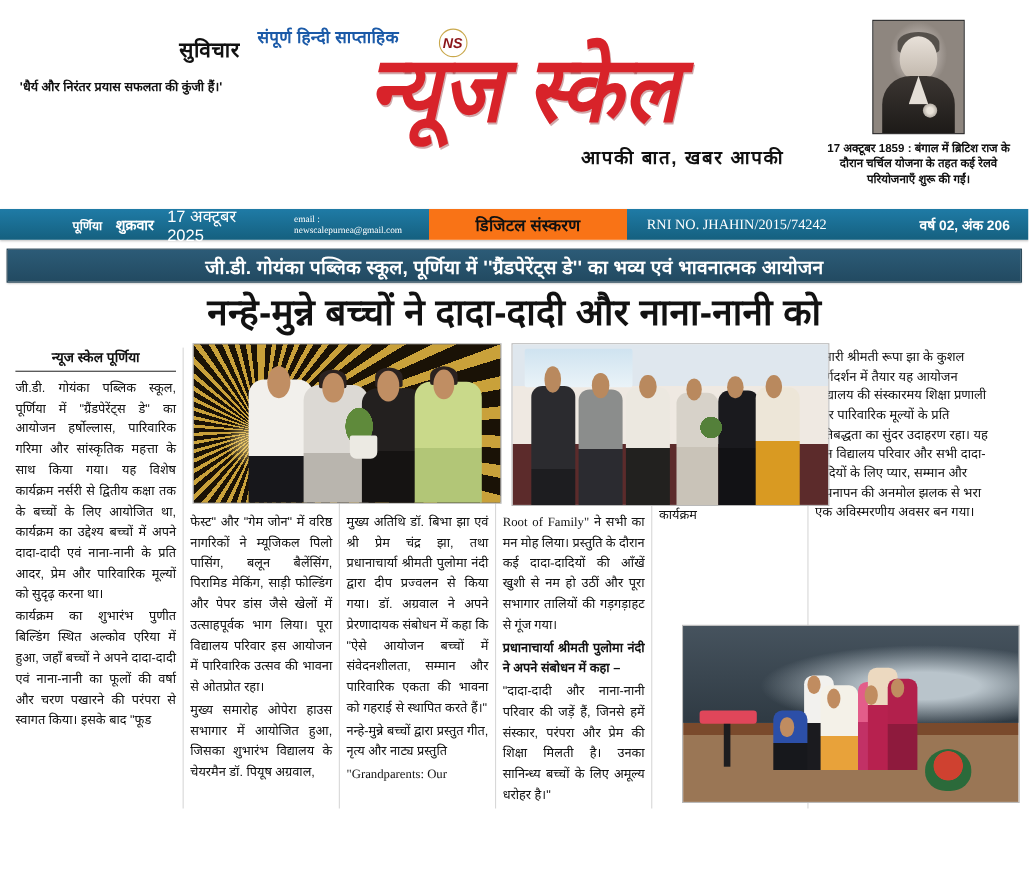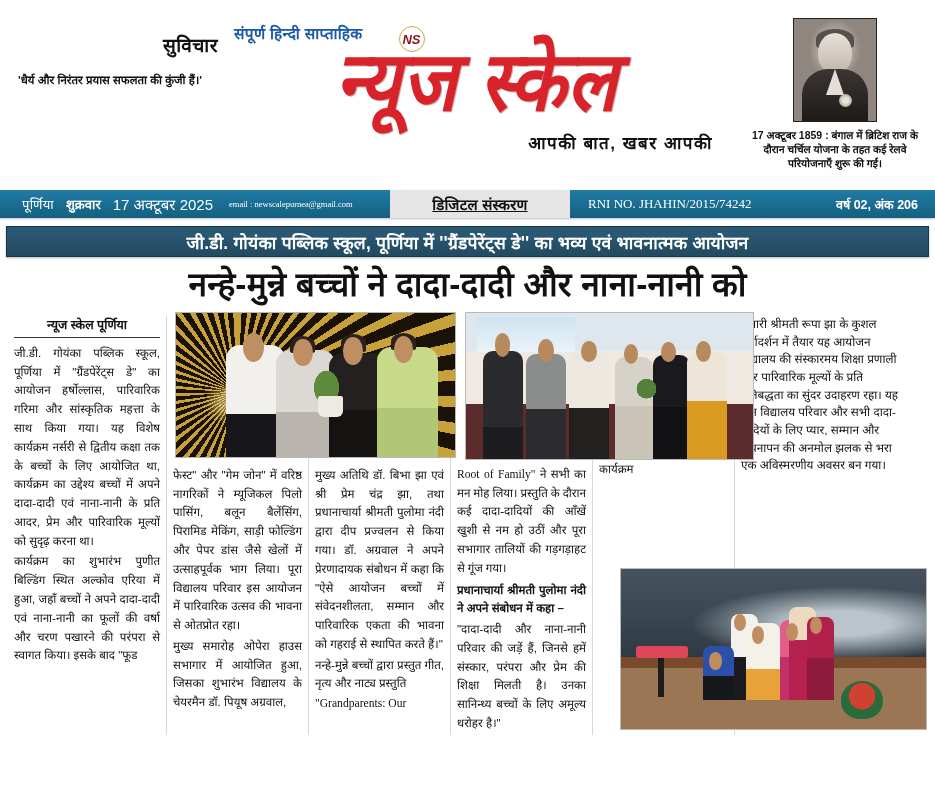--- a/index.html
+++ b/index.html
@@ -129,30 +129,30 @@
     box-shadow: 0 1px 2px rgba(0,0,0,.25);
   }
   .ib-left {
     flex: 0 0 390px;
     background: linear-gradient(180deg,#1f7ba6,#15607f);
     color: #fff;
     display: flex; align-items: center; gap: 12px;
     padding-left: 22px;
     font-size: 12px;
   }
-  .ib-left .place { font-weight: 400; font-size: 13px; letter-spacing: .3px; }
+  .ib-left .place { font-weight: 700; font-size: 11px; letter-spacing: .3px; margin-left: 44px; }
   .ib-left .day   { font-weight: 700; font-size: 13px; }
   .ib-left .date  { font-size: 15px; }
   .ib-left .email { font-size: 8.5px; margin-left: 4px; font-family: "Liberation Serif", serif; }
   .ib-mid {
     flex: 0 0 180px;
-    background: #e5e5e5;
+    background: #f97316;
     color: #111;
     display: flex; align-items: center; justify-content: center;
-    font-size: 15px; font-weight: 700; letter-spacing: .2px; text-decoration: underline;
+    font-size: 15px; font-weight: 700; letter-spacing: .2px;
   }
   .ib-right {
     flex: 1 1 auto;
     background: linear-gradient(180deg,#1f7ba6,#15607f);
     color: #fff;
     display: flex; align-items: center; justify-content: space-between;
     padding: 0 17px 0 18px;
     font-size: 13px;
     font-family: "Liberation Serif", serif;
   }

